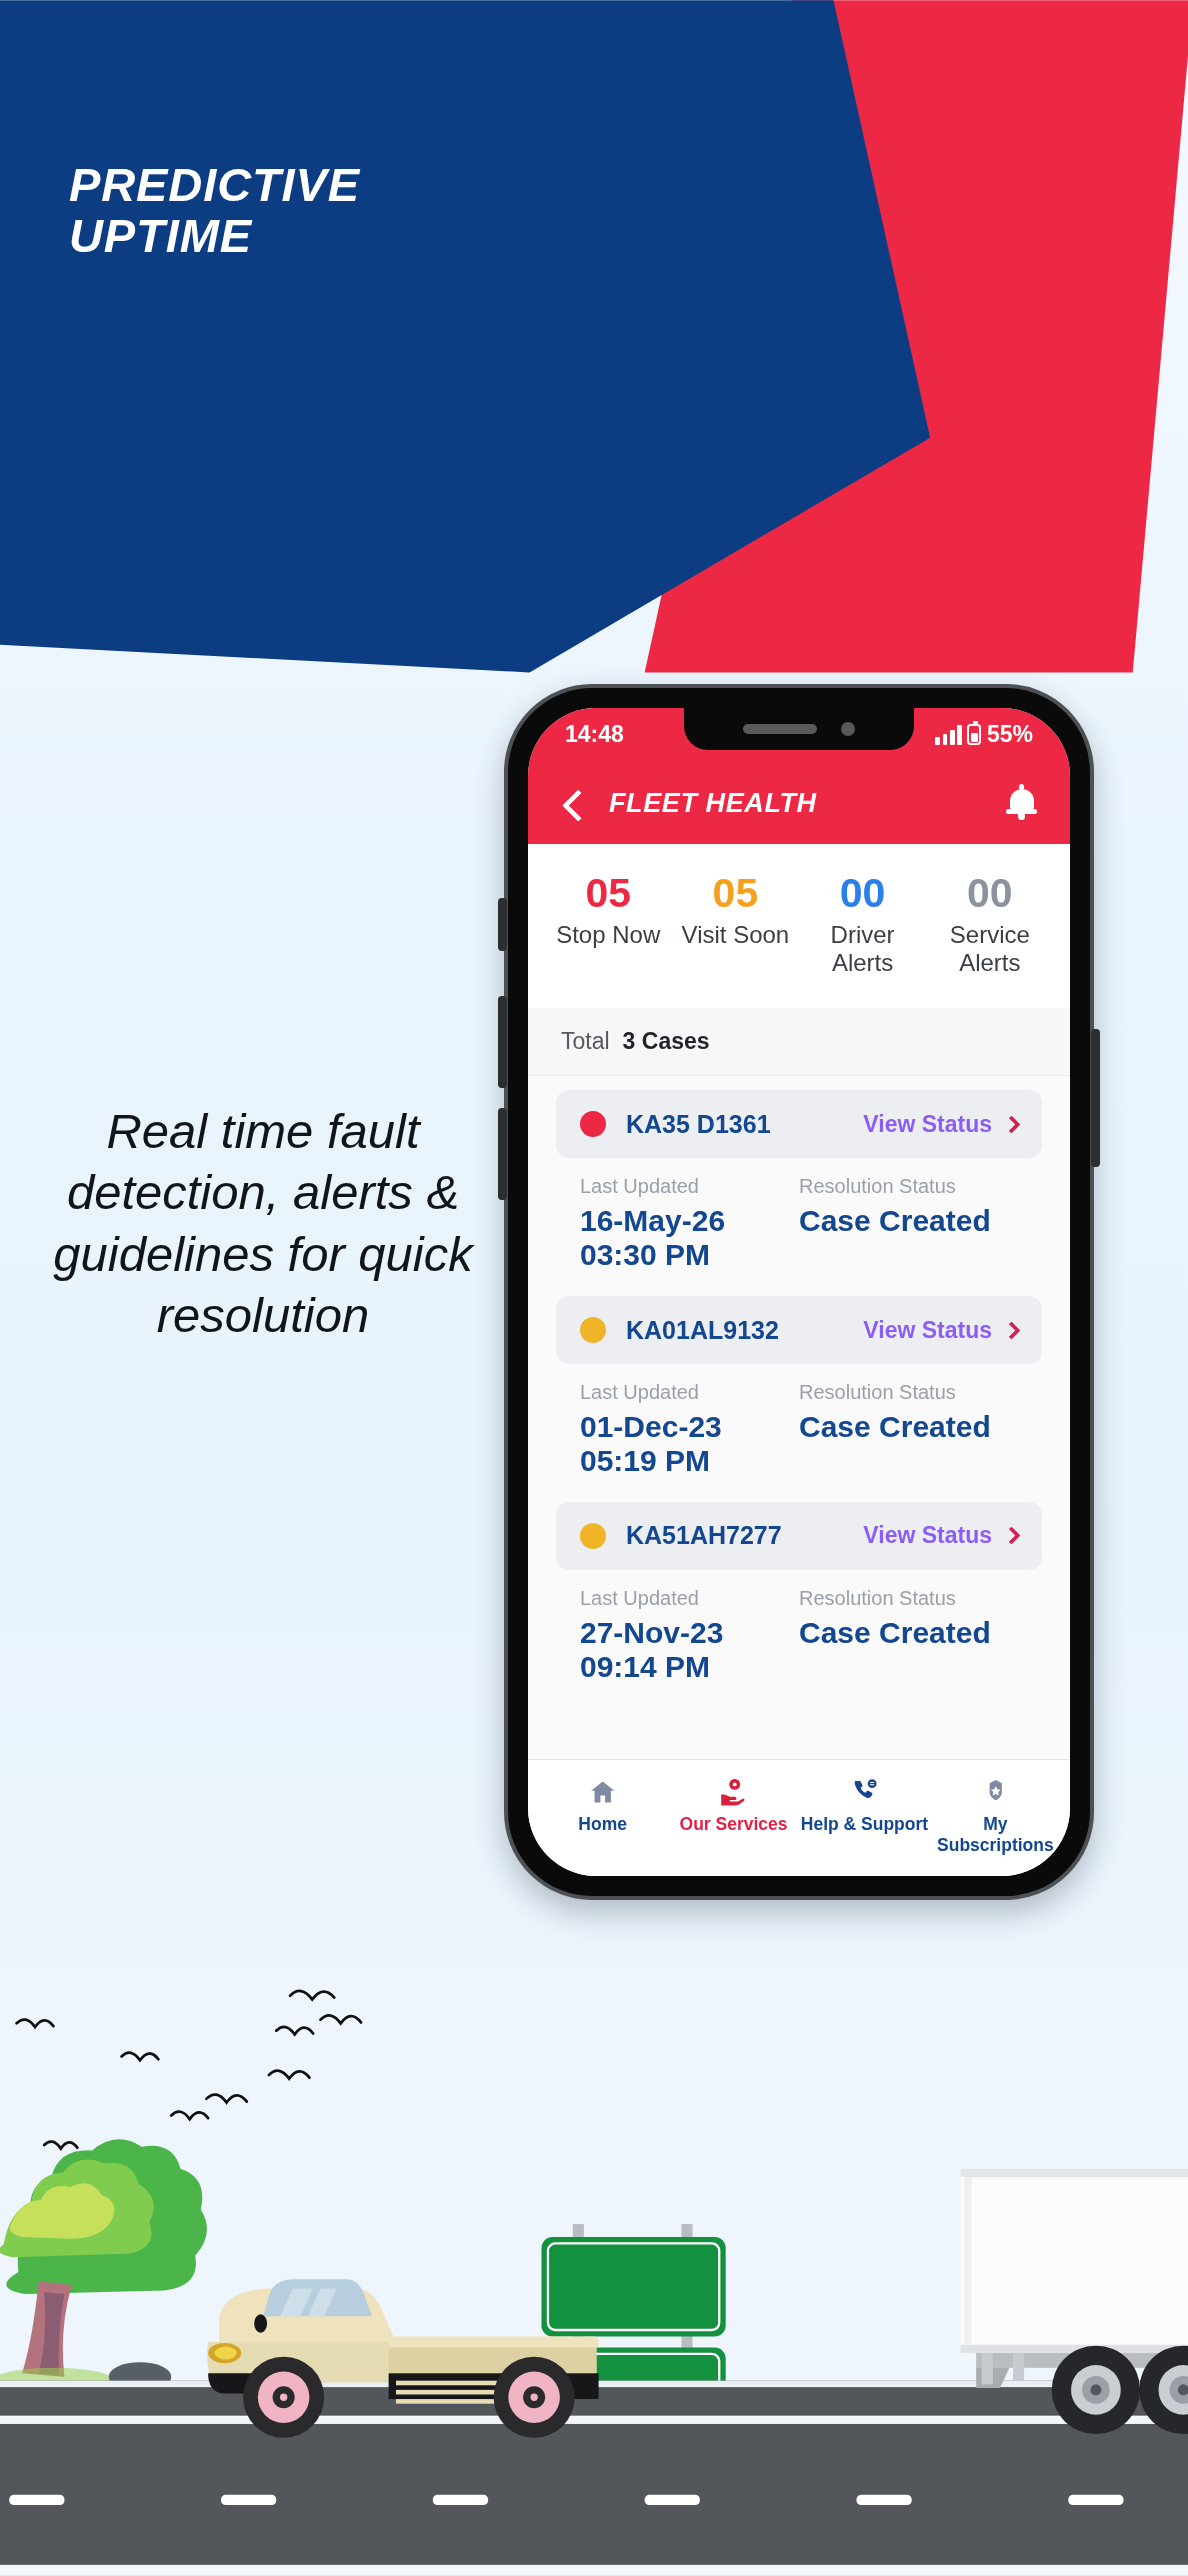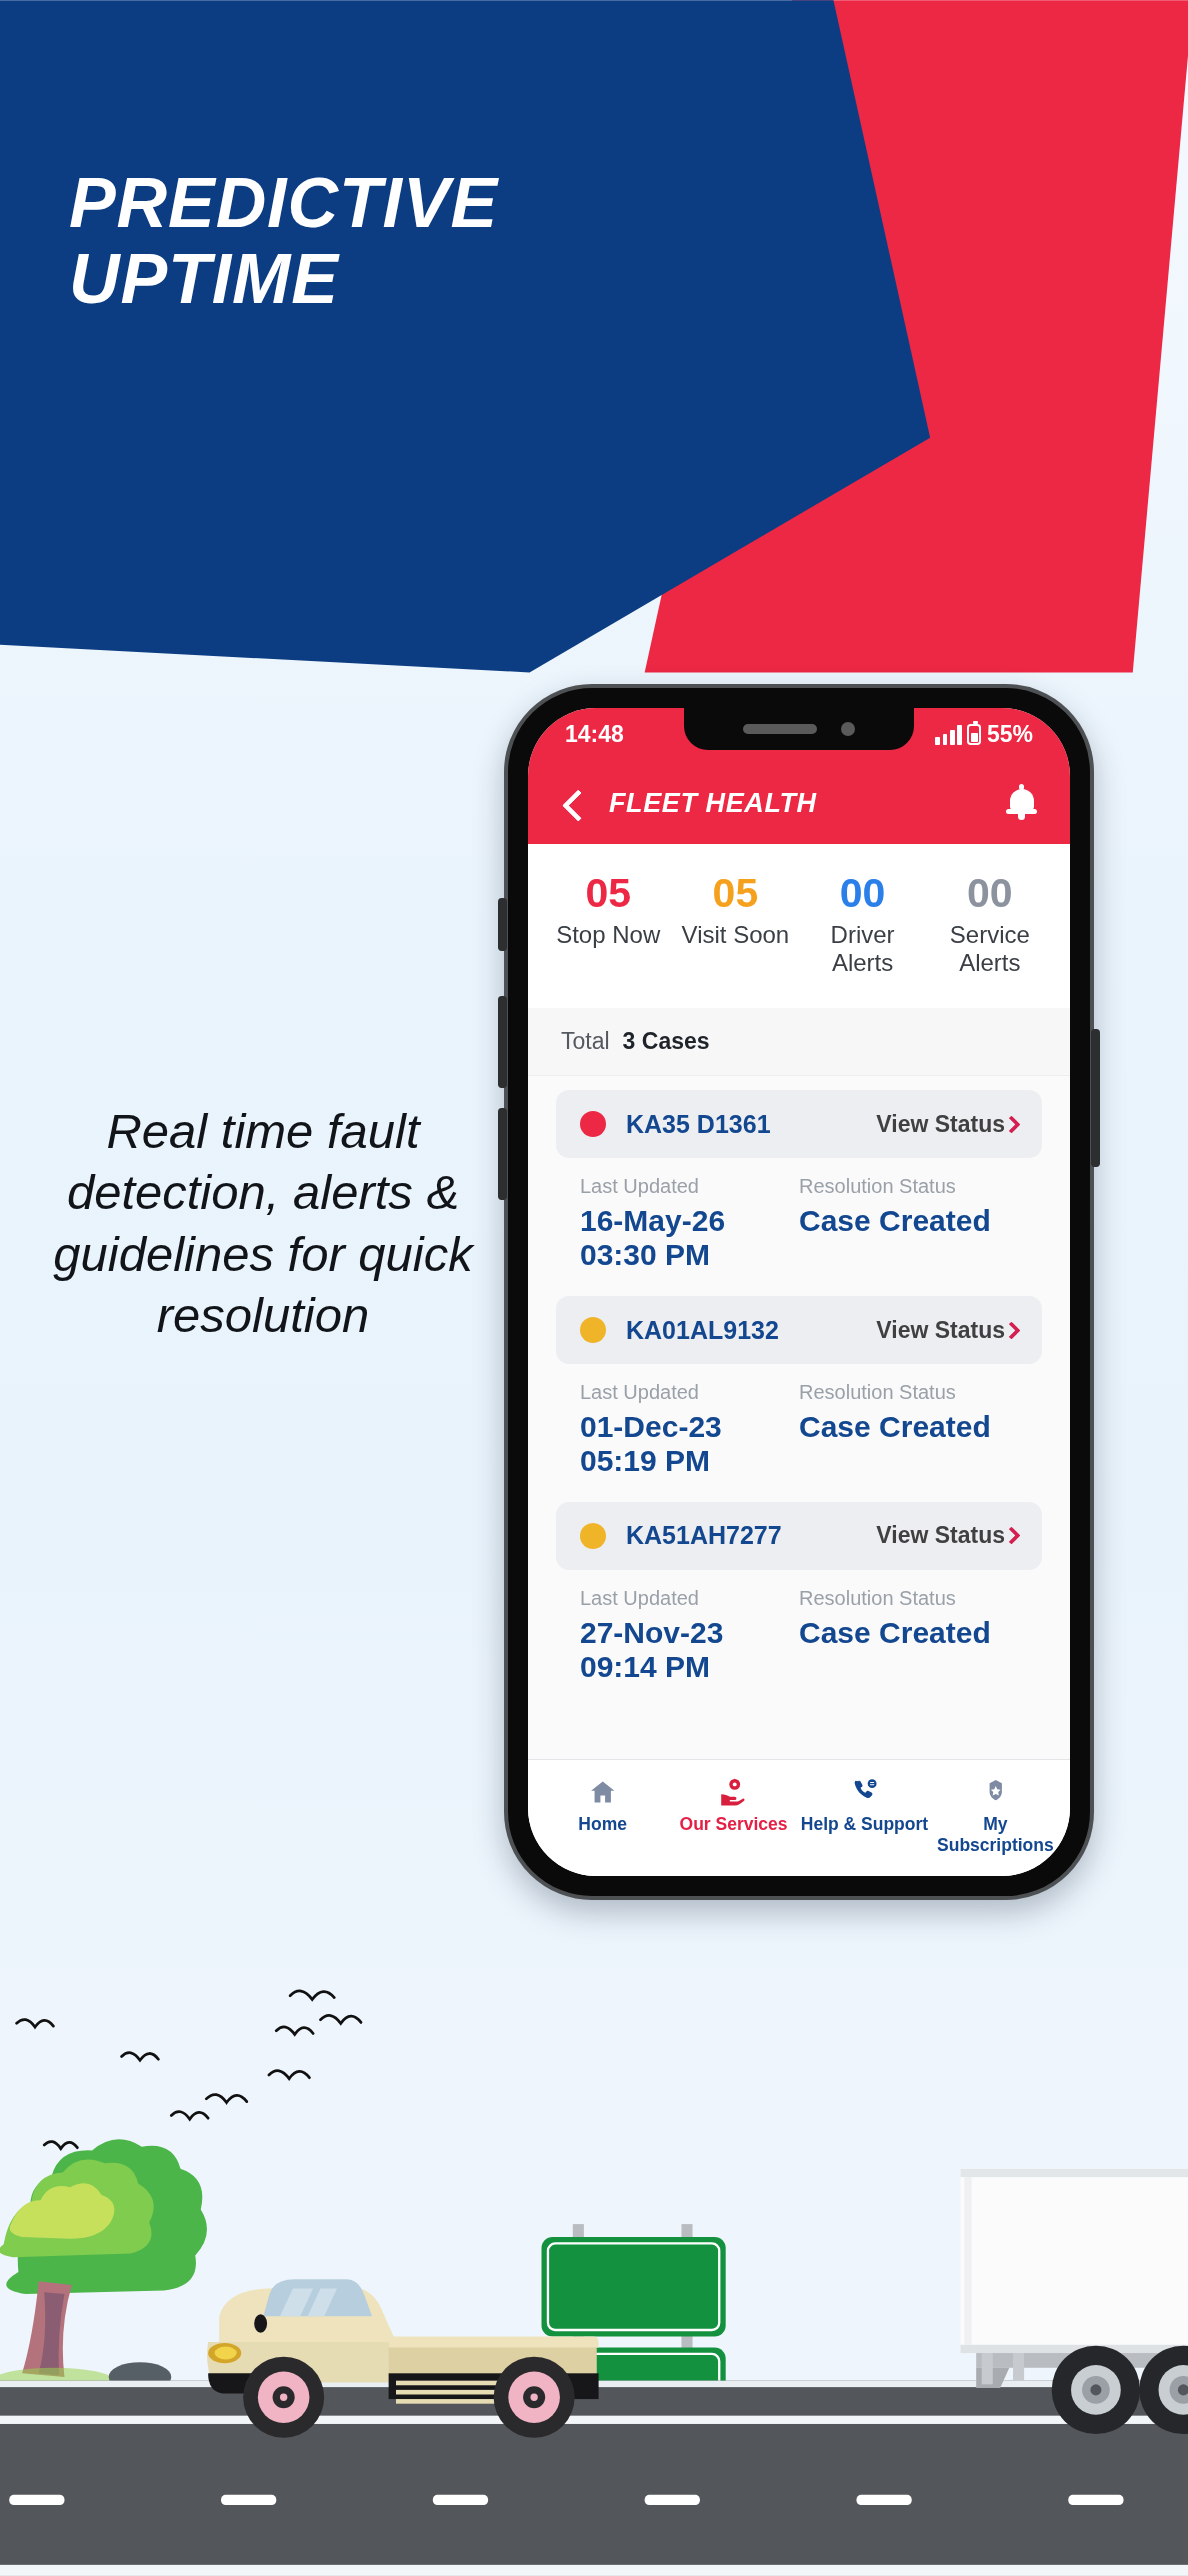--- a/index.html
+++ b/index.html
@@ -8,22 +8,22 @@
     font-family:"Liberation Sans", sans-serif;
     background:linear-gradient(180deg,#f4f9fe 0%,#eaf4fc 35%,#e9f3fb 60%,#f2f8fd 100%);
     position:relative;
   }
 
   
   #banner { position:absolute; top:0; left:0; width:1188px; height:774px; }
 
   
   .headline {
-    position:absolute; left:69px; top:166px;
-    font-size:70px; font-weight:bold; font-style:italic;
+    position:absolute; left:69px; top:160px;
+    font-size:47px; font-weight:bold; font-style:italic;
     color:#ffffff; letter-spacing:0.9px; line-height:1.08;
     white-space:pre-line; z-index:5;
   }
 
   
   .tagline {
     position:absolute; left:28px; top:1101px; width:470px;
     font-size:49px; font-style:italic; font-weight:500;
     color:#111418; line-height:1.25; text-align:center;
   }
@@ -112,21 +112,21 @@
   .total-row .v { font-weight:bold; color:#1f242a; }
 
   .list { flex:1 1 auto; background:#fafafb; padding:14.7px 28px 0 28px; overflow:hidden; }
   .case { margin-bottom:18.4px; }
   .case-head {
     background:#eceef1; border-radius:13px; height:68px;
     display:flex; align-items:center; padding:12px 24px; cursor:pointer;
   }
   .dot { width:26px; height:26px; border-radius:50%; flex:0 0 auto; }
   .plate { margin-left:20px; font-size:25px; font-weight:bold; color:#13478f; }
-  .view { margin-left:auto; font-size:23px; font-weight:bold; color:#404040; display:flex; align-items:center; }
+  .view { margin-left:auto; font-size:23px; font-weight:bold; color:#8b5cf6; display:flex; align-items:center; gap:13px; }
   .chev { width:13px; height:13px; border-top:4.6px solid #d61f51; border-right:4.6px solid #d61f51; transform:rotate(45deg); border-radius:1.8px; }
   .case-body { display:flex; padding:16.6px 24px 5.5px 24px; }
   .col { flex:1; }
   .col .k { font-size:20px; color:#9aa0a8; }
   .col .v { font-size:30px; font-weight:bold; color:#13478f; margin-top:6.4px; }
 
   
   .tabbar {
     flex:0 0 auto; background:#fff; border-top:0.9px solid #e3e5e8;
     display:flex; padding:13px 9.2px 20px 9.2px;

